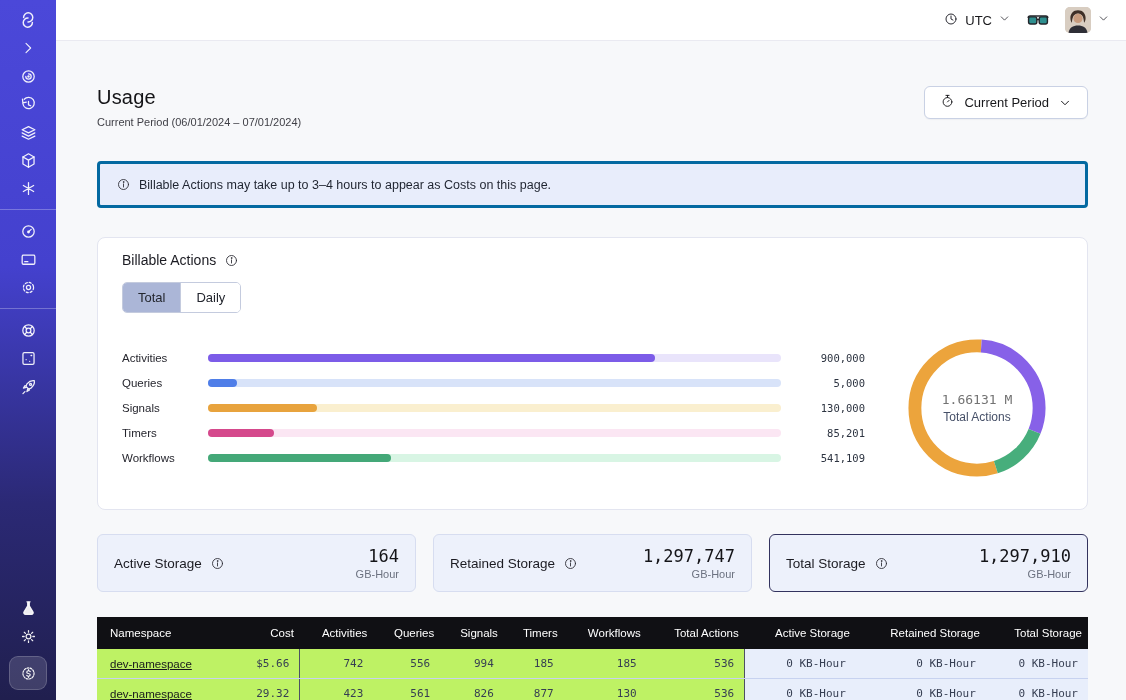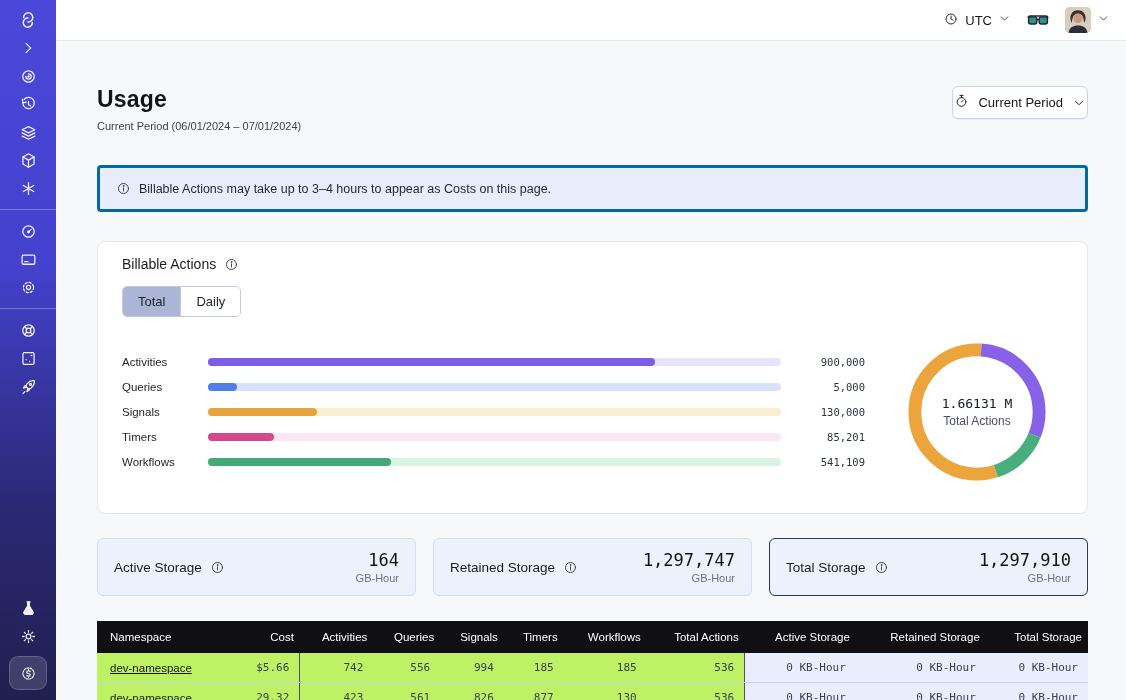--- a/index.html
+++ b/index.html
@@ -29,24 +29,24 @@
     border-bottom:1px solid #EAEAF1; display:flex; align-items:center; justify-content:flex-end;
     gap:16px; padding-right:16px; z-index:4;
   }
   .tz { display:flex; align-items:center; gap:6px; font-size:13px; color:#18181B; cursor:pointer; }
   .tz svg, .chev svg { stroke:#2B2B33; fill:none; stroke-width:1.5; stroke-linecap:round; stroke-linejoin:round; }
   .avatar-wrap { display:flex; align-items:center; gap:6px; cursor:pointer; }
   .avatar { width:26px; height:26px; border-radius:5px; overflow:hidden; background:#D9CEC3; }
   
   .content { position:absolute; left:56px; top:42px; right:0; bottom:0; padding:44px 38px 0 41px; }
   .header-row { display:flex; align-items:flex-start; justify-content:space-between; }
-  .page-title { font-size:23px; font-weight:700; letter-spacing:.2px; color:#141417; }
+  .page-title { font-size:20px; font-weight:400; letter-spacing:.2px; color:#141417; }
   .page-sub { font-size:11px; color:#3F3F46; margin-top:7px; }
   .period-btn {
-    display:flex; align-items:center; gap:9px; height:33px; padding:0 1px;
+    display:flex; align-items:center; gap:9px; height:33px; padding:0 15px;
     background:#fff; border:1px solid #C9D1E4; border-radius:6px;
     font-size:13px; font-weight:500; color:#18181B; cursor:pointer;
     box-shadow:0 1px 1px rgba(20,20,60,.04);
   }
   .period-btn svg { stroke:#18181B; fill:none; stroke-width:1.5; stroke-linecap:round; stroke-linejoin:round; }
   .banner {
     margin-top:33px; background:#E8EDFB; border:3px solid #0369a1; border-radius:4px;
     padding:13px 16px; display:flex; align-items:center; gap:8px; font-size:12.5px; color:#1F2430;
   }
   .info-ic { stroke:#2B2B33; fill:none; stroke-width:1.4; stroke-linecap:round; flex:none; }
@@ -62,21 +62,21 @@
   .tab.selected { background:#ABB6D7; font-weight:500; }
   .chart-row { display:flex; align-items:center; margin-top:20px; gap:26px; }
   .bars { flex:1; }
   .bar-row { display:flex; align-items:center; height:25px; }
   .bar-label { width:64px; font-size:11.5px; color:#26262E; flex:none; }
   .bar-track { flex:1; height:8px; border-radius:4px; position:relative; margin:0 22px 0 22px; }
   .bar-fill { position:absolute; left:0; top:0; height:8px; border-radius:4px; }
   .bar-val { width:62px; flex:none; text-align:right; font-family:"DejaVu Sans Mono",monospace; font-size:10.5px; color:#2C3340; }
   .donut-box { width:172px; flex:none; display:flex; align-items:center; justify-content:center; position:relative; }
   .donut-center { position:absolute; text-align:center; }
-  .donut-num { font-family:"DejaVu Sans Mono",monospace; font-size:13px; color:#0f172a; }
+  .donut-num { font-family:"DejaVu Sans Mono",monospace; font-size:13px; color:#737373; }
   .donut-sub { font-size:12px; color:#465068; margin-top:3px; }
   
   .storage-row { display:flex; gap:17px; margin-top:24px; }
   .storage-card {
     flex:1; background:#EDF1FB; border:1px solid #D7DDF0; border-radius:6px;
     padding:9px 16px; display:flex; align-items:center; justify-content:space-between; min-height:58px;
   }
   .storage-card.highlight { border:1px solid #33335E; }
   .storage-label { display:flex; align-items:center; gap:8px; font-size:13.5px; color:#1B1B22; }
   .storage-right { text-align:right; }

